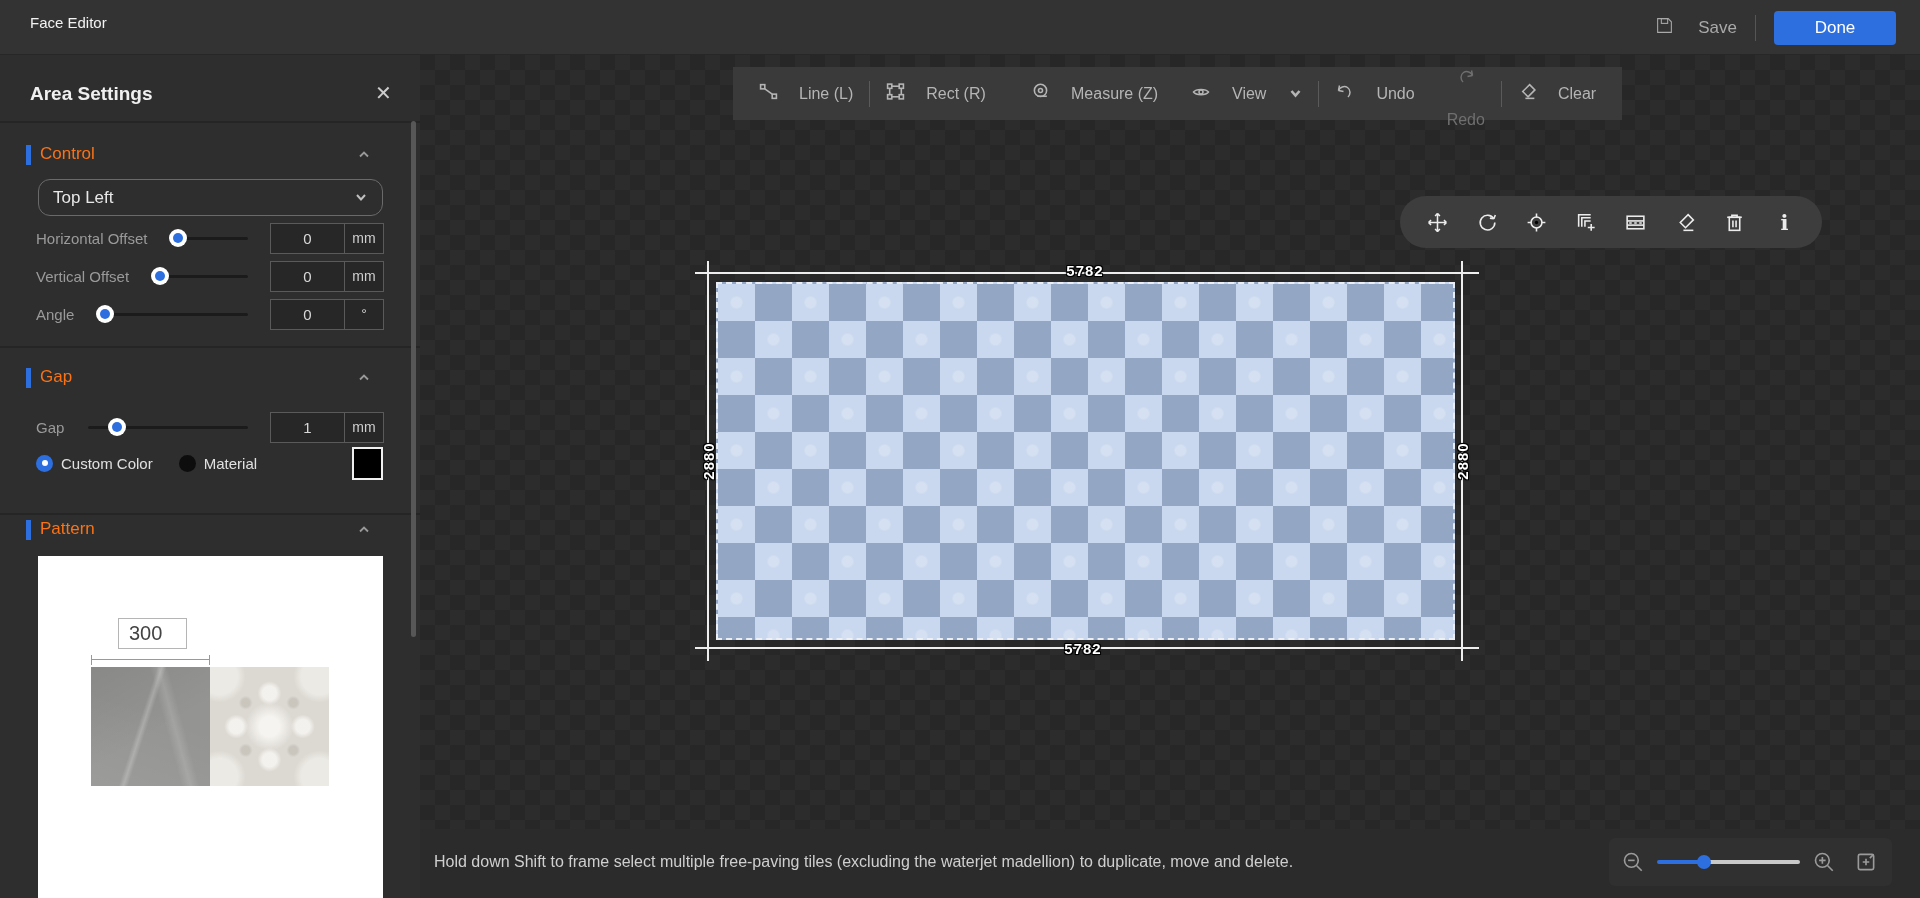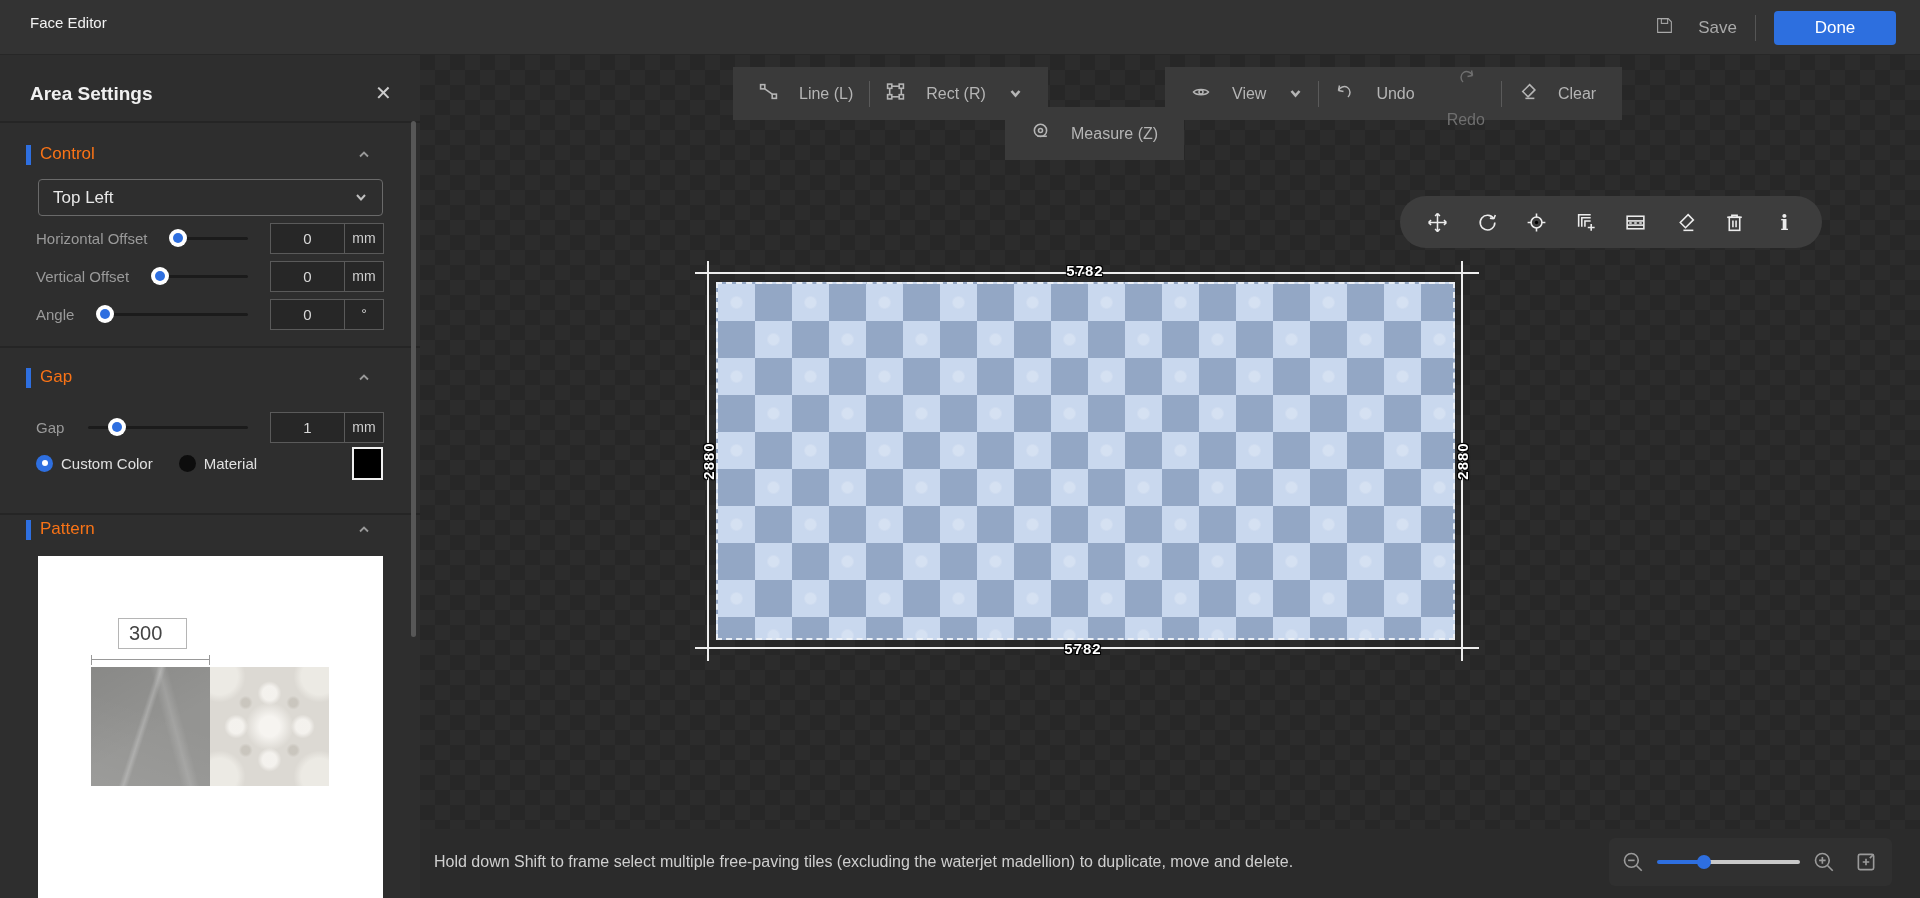--- a/index.html
+++ b/index.html
@@ -22,21 +22,21 @@
   .sidebar { position:absolute; left:0; top:55px; width:420px; height:843px; background:#2e2e2e; z-index:20; }
   .panel-title { position:absolute; left:30px; top:28px; font-size:19px; font-weight:bold; color:#f0f0f0; }
   .panel-close { position:absolute; left:375px; top:26px; font-size:20px; color:#cccccc; cursor:pointer; }
   .sb-divider { position:absolute; left:0; width:420px; height:2px; background:#252525; }
   .sec-header { position:absolute; left:0; width:420px; height:26px; }
   .sec-accent { position:absolute; left:26px; top:3px; width:5px; height:20px; background:#2e6fe0; }
   .sec-title { position:absolute; left:40px; top:2px; font-size:17px; font-weight:normal; color:#f97316; }
   .sec-caret { position:absolute; left:356px; top:5px; }
 
   .dropdown { position:absolute; left:38px; top:124px; width:345px; height:37px; border:1px solid #6a6a6a;
-              border-radius:4px; display:flex; align-items:center; padding:0 14px; cursor:pointer; }
+              border-radius:12px; display:flex; align-items:center; padding:0 14px; cursor:pointer; }
   .dropdown-value { font-size:17px; color:#e8e8e8; flex:1; }
 
   .ctl-row { position:absolute; left:36px; width:348px; height:36px; display:flex; align-items:center; }
   .row1 { top:165px; } .row2 { top:203px; } .row3 { top:241px; }
   .ctl-label { font-size:15px; color:#9a9a9a; margin-right:24px; white-space:nowrap; }
   .slider { position:relative; flex:1; height:18px; margin-right:22px; }
   .slider-track { position:absolute; left:0; right:0; top:8px; height:3px; background:#1b1b1b; border-radius:2px; }
   .slider-thumb { position:absolute; top:0; width:18px; height:18px; border-radius:50%;
                   background:#ffffff; cursor:pointer; }
   .slider-thumb::after { content:""; position:absolute; left:4px; top:4px; width:10px; height:10px;
@@ -91,21 +91,21 @@
   .sb-scroll { position:absolute; left:411px; top:66px; width:5px; height:516px;
                background:#575757; border-radius:3px; cursor:pointer; }
 
   
   .canvas { position:absolute; left:420px; top:55px; width:1500px; height:843px;
             background:repeating-conic-gradient(#2c2c2c 0% 25%, #272727 0% 50%);
             background-size:30px 30px; }
 
   .tb-group { position:absolute; top:12px; height:53px; background:#3a3a3a;
               display:flex; align-items:center; padding:0 10px; }
-  .tb-g1 { left:313px; } .tb-g2 { left:585px;margin-top:40px; } .tb-g3 { left:745px; }
+  .tb-g1 { left:313px; } .tb-g2 { left:585px; } .tb-g3 { left:745px; }
   .tb-btn { display:flex; align-items:center; gap:21px; padding:0 16px; height:53px;
             font-size:16px; color:#b5b5b5; cursor:pointer; white-space:nowrap; }
   .tb-btn svg { stroke:#b5b5b5; fill:none; stroke-width:1.5; }
   .tb-btn.disabled { color:#6f6f6f; cursor:default;flex-direction:column; }
   .tb-btn.disabled svg { stroke:#6f6f6f; }
   .tb-divider { width:1px; height:26px; background:#5a5a5a; flex:none; }
   .tb-caret { margin-left:2px; }
 
   .tool-pill { position:absolute; left:980px; top:141px; width:422px; height:52px; background:#3d3d3d;
                border-radius:26px; display:flex; align-items:center; justify-content:space-evenly; z-index:10; }

